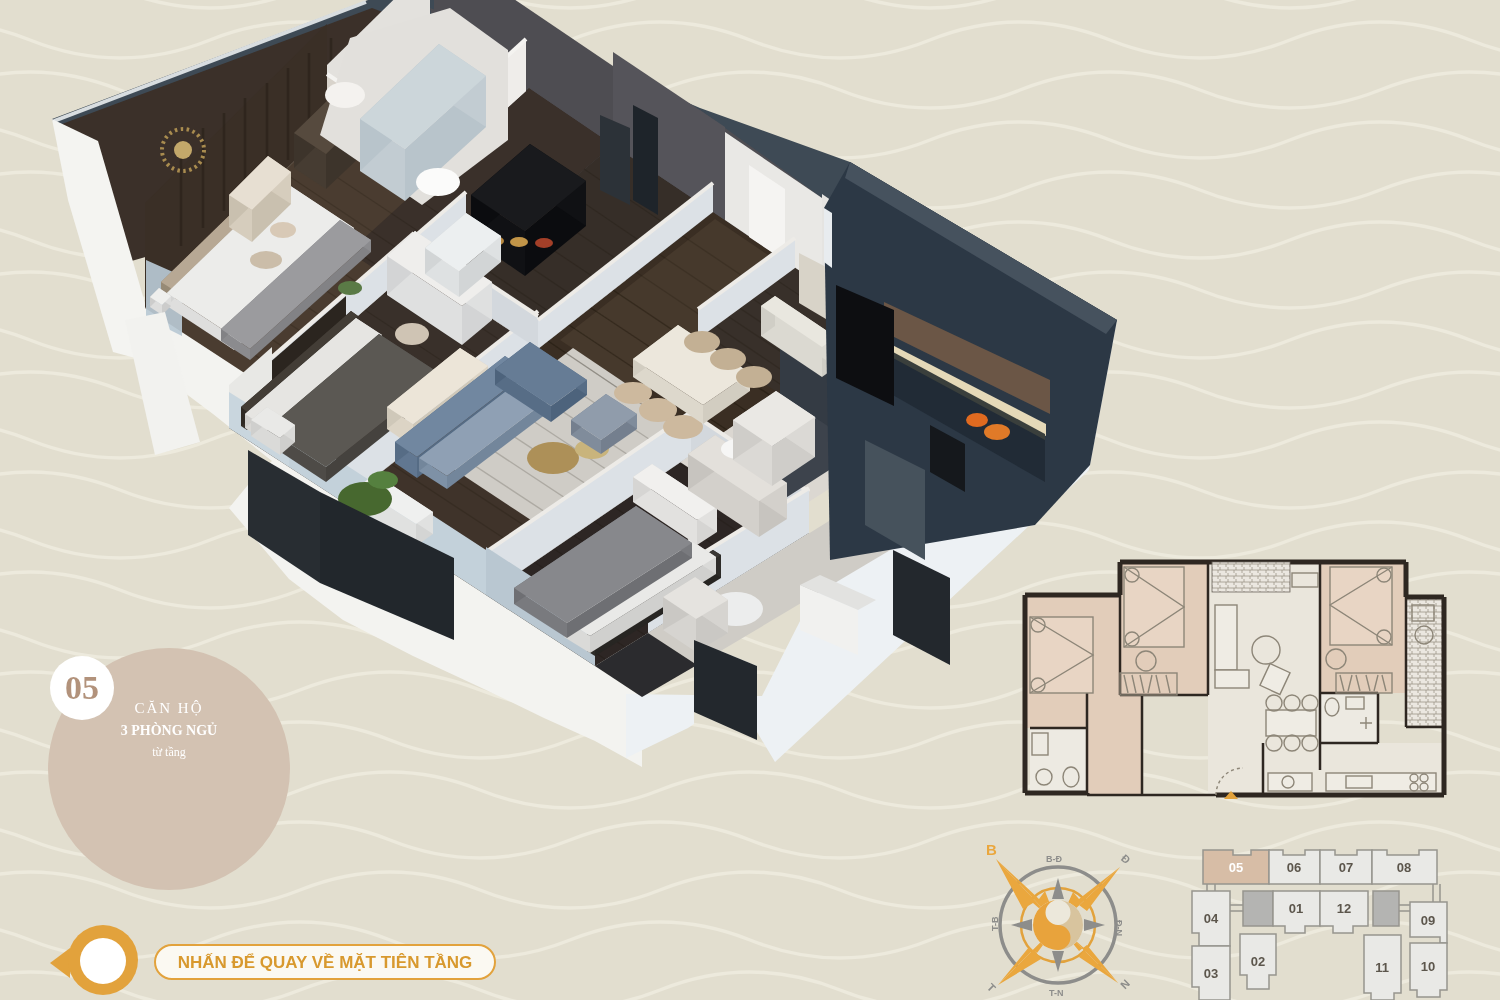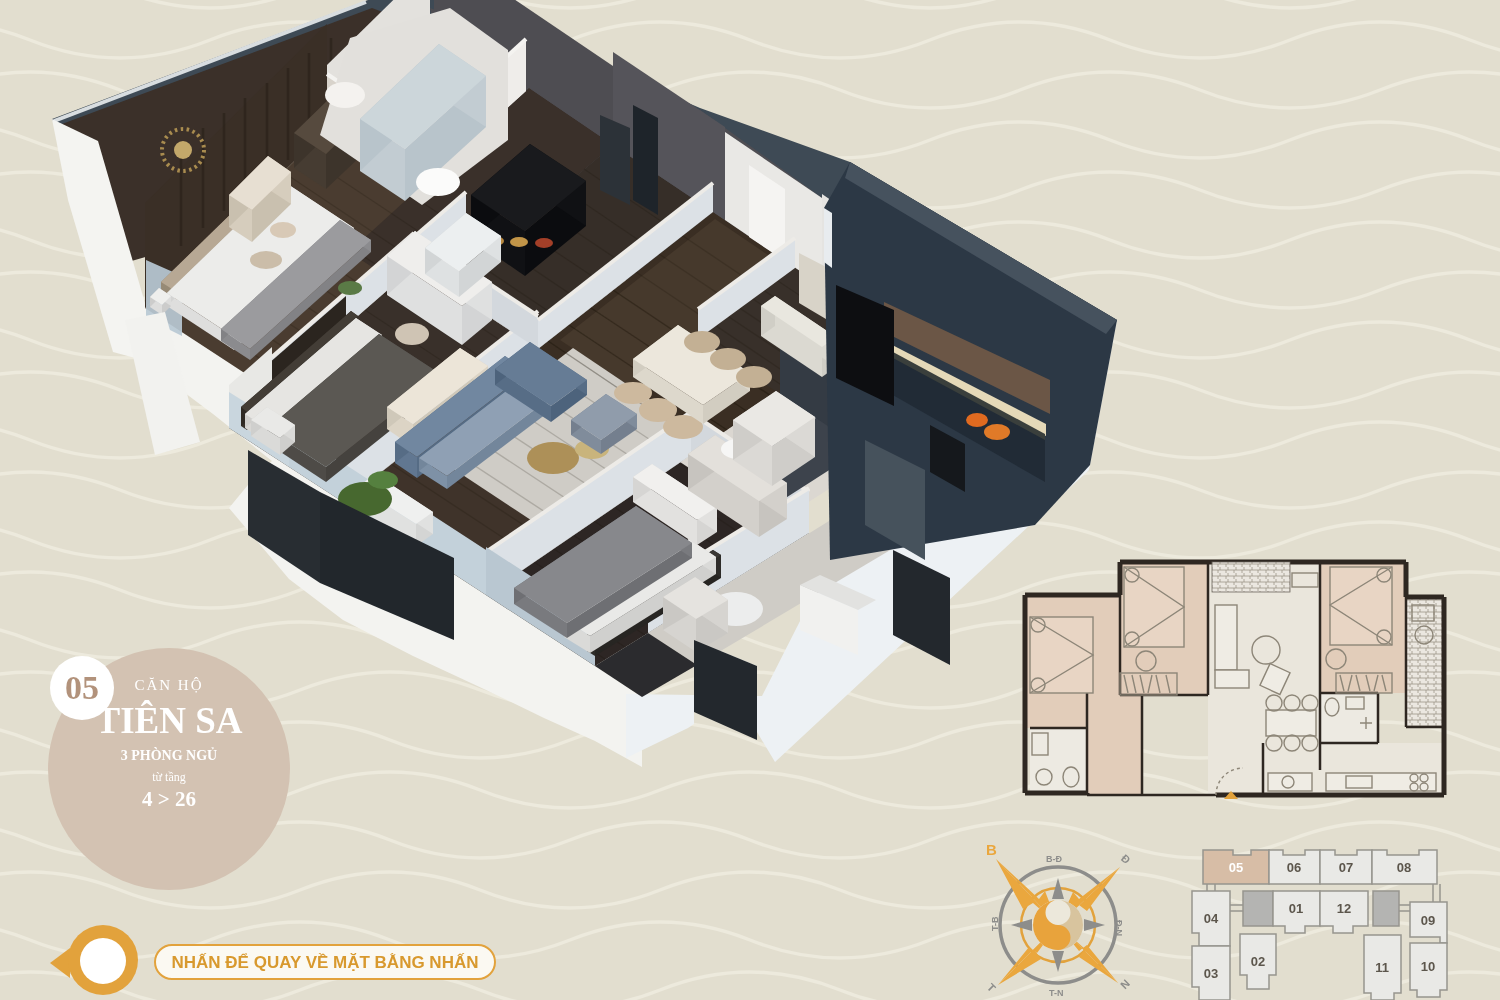--- a/index.html
+++ b/index.html
@@ -468,36 +468,34 @@
 <path fill="#2c3238" d="M600,115 L630,128 L630,205 L600,190 Z"></path>
 
 <path fill="#1e242a" d="M633,105 L658,118 L658,215 L633,200 Z"></path>
 
 </svg>
 
 <div class="abs" style="left:48px;top:648px;width:242px;height:242px;border-radius:50%;background:#d3c2b2;"></div>
 
 <div class="abs" style="left:50px;top:656px;width:64px;height:64px;border-radius:50%;background:#ffffff;color:#b2927b;font-family:'Liberation Serif',serif;font-weight:bold;font-size:34px;text-align:center;line-height:64px;">05</div>
 
-<div class="abs" style="left:48px;top:677px;width:242px;text-align:center;color:#fff;font-family:'Liberation Serif',serif;">
+<div class="abs" style="left:48px;top:700px;width:242px;text-align:center;color:#fff;font-family:'Liberation Serif',serif;">
   <div style="font-size:15px;letter-spacing:2px;">CĂN HỘ</div>
-  <div style="font-size:37px;font-weight:bold;margin-top:5px;">TIÊN SA</div>
   <div style="font-size:14px;font-weight:bold;margin-top:6px;">3 PHÒNG NGỦ</div>
   <div style="font-size:12px;margin-top:6px;">từ tầng</div>
-  <div style="font-size:21px;font-weight:bold;margin-top:2px;">4 &gt; 26</div>
 </div>
 
 <svg class="abs" style="left:48px;top:938px" width="50" height="50" viewBox="0 0 50 50">
   <path d="M2,25 L22,10 L22,40 Z" fill="#e2a23c"></path>
 </svg>
 
 <div class="abs" style="left:68px;top:925px;width:70px;height:70px;border-radius:50%;background:#e2a23c;"></div>
 <div class="abs" style="left:80px;top:938px;width:46px;height:46px;border-radius:50%;background:#fff;"></div>
 
-<div class="abs" style="left:154px;top:944px;width:338px;height:32px;border:2px solid #e2a23c;border-radius:19px;background:#fbf9f2;color:#d8992e;font-size:17px;font-weight:bold;text-align:center;line-height:33px;">NHẤN ĐỂ QUAY VỀ MẶT BẰNG NHẤN</div>
+<div class="abs" style="left:154px;top:944px;width:338px;height:32px;border:2px solid #e2a23c;border-radius:19px;background:#fbf9f2;color:#d8992e;font-size:17px;font-weight:bold;text-align:center;line-height:33px;">NHẤN ĐỂ QUAY VỀ MẶT TIÊN TẦNG</div>
 
 <svg id="plan2d" class="abs" style="left:1016px;top:555px" width="432" height="250" viewBox="0 0 432 250">
   <defs>
     <pattern id="tilehatch" width="8" height="6" patternUnits="userSpaceOnUse">
       <rect width="8" height="6" fill="#ebe7e0"></rect>
       <path d="M0,3 H8 M4,0 V3 M0,3 M2,3 V6" stroke="#9a9488" stroke-width="0.8" fill="none"></path>
     </pattern>
   </defs>
 
   <g stroke="#2e2721" stroke-width="2">

